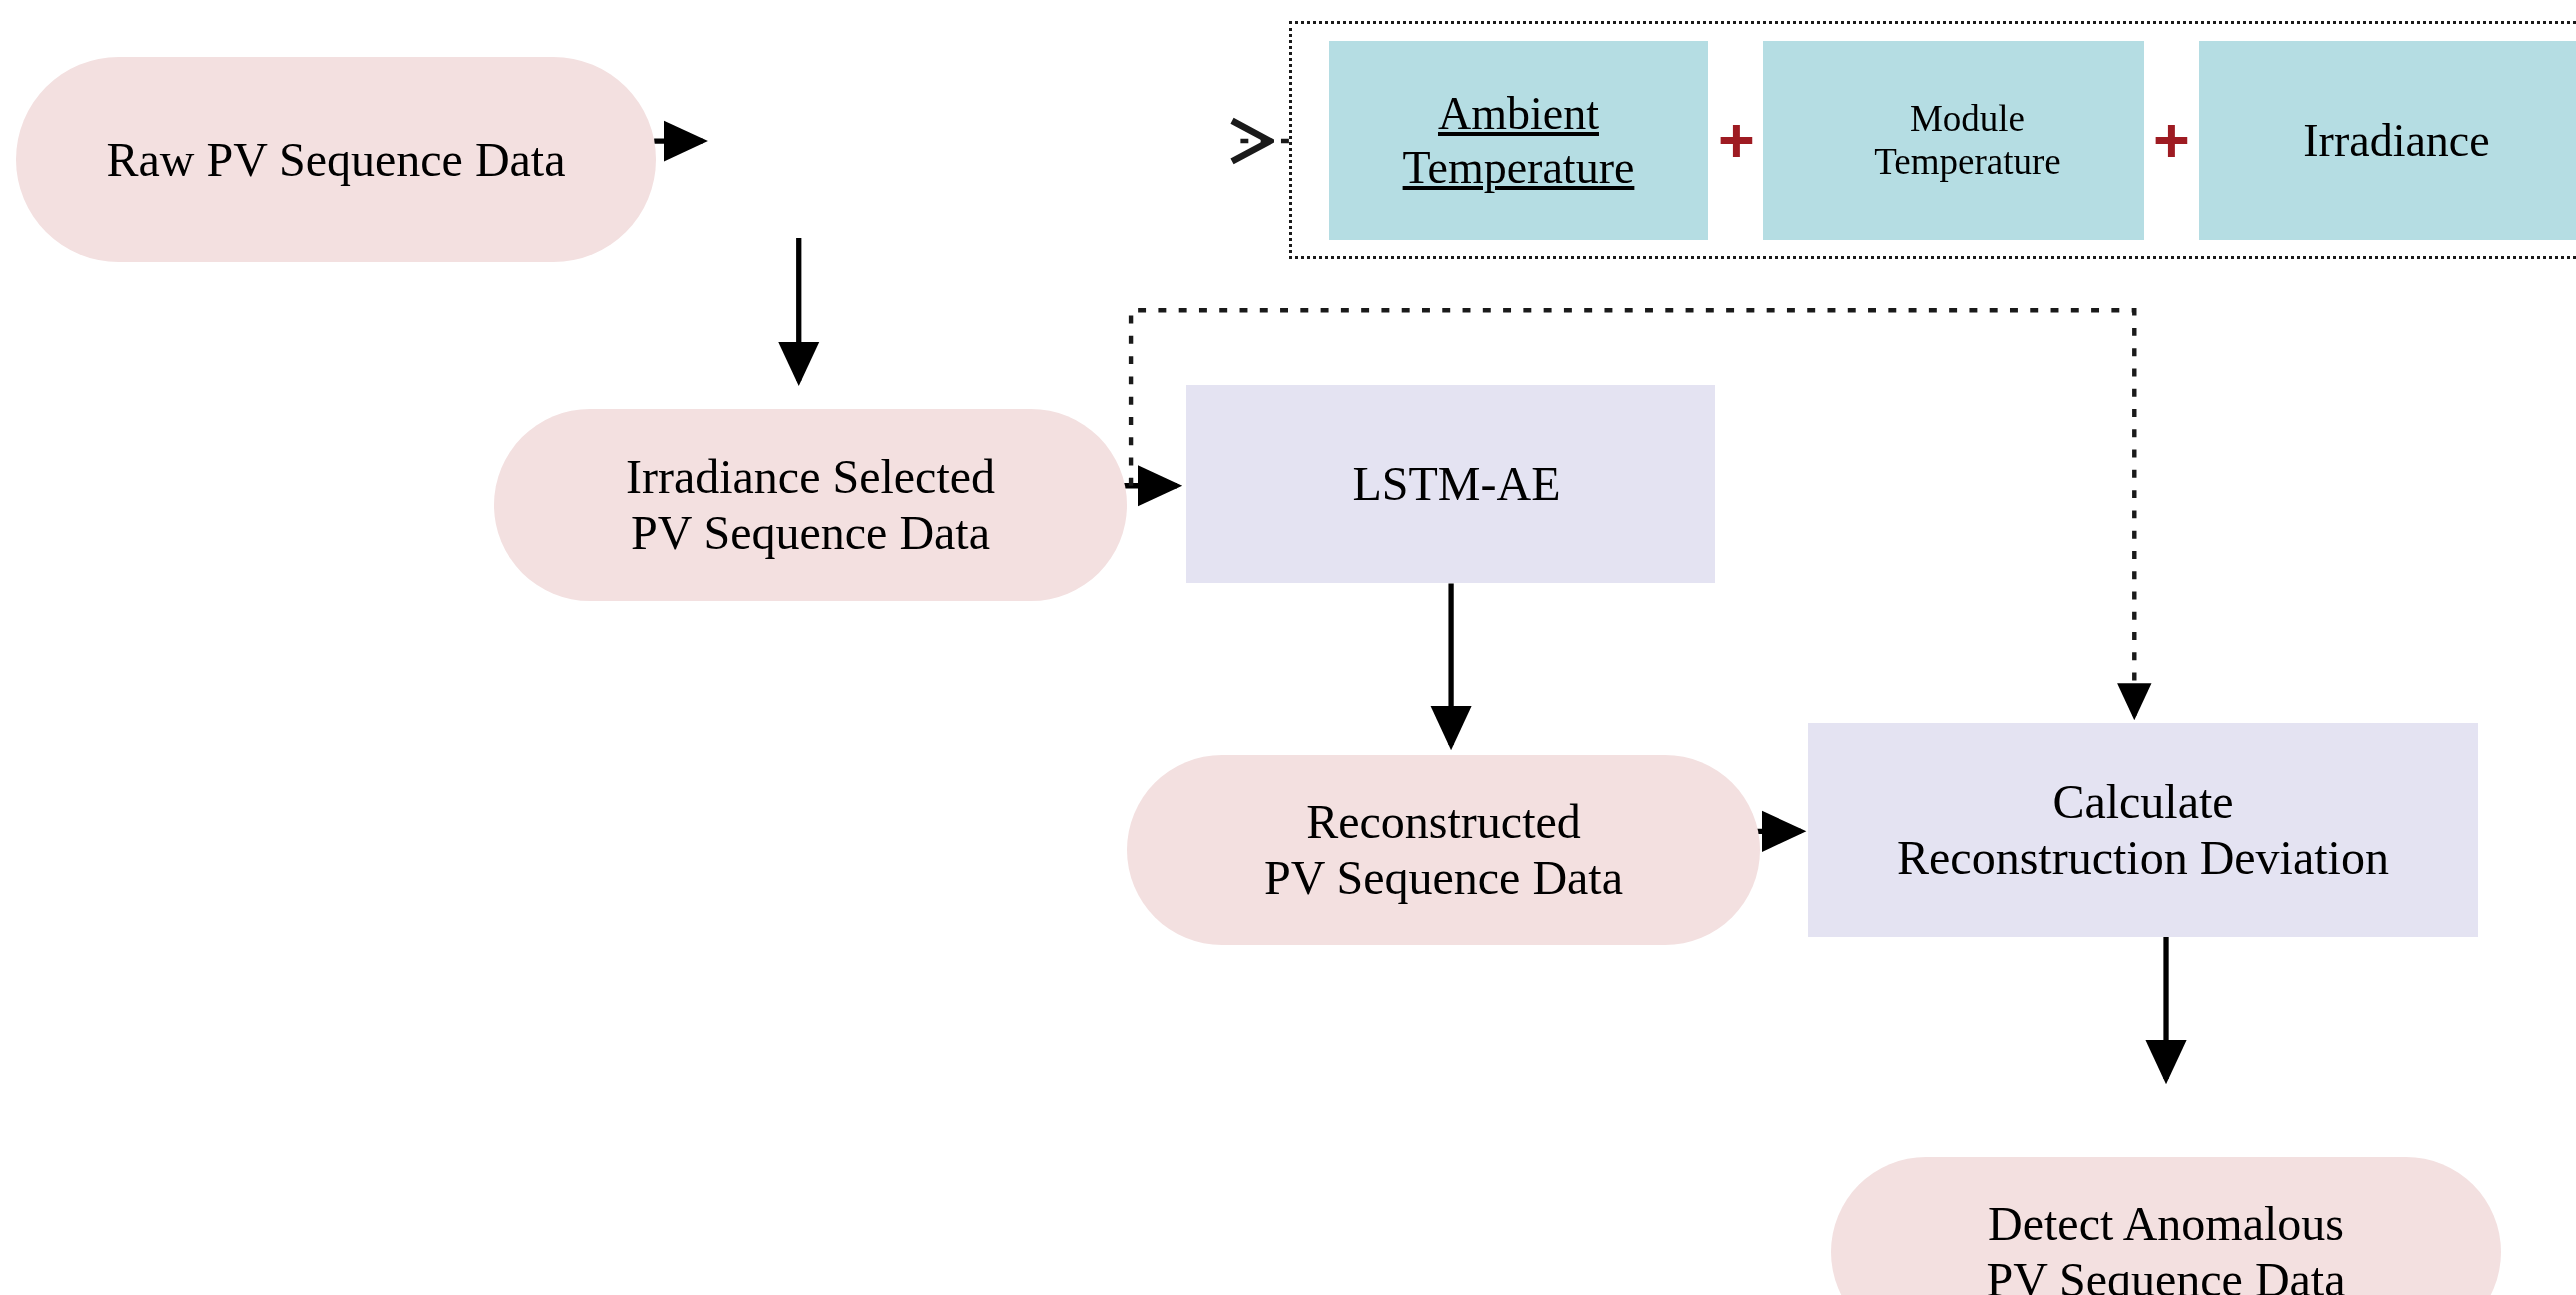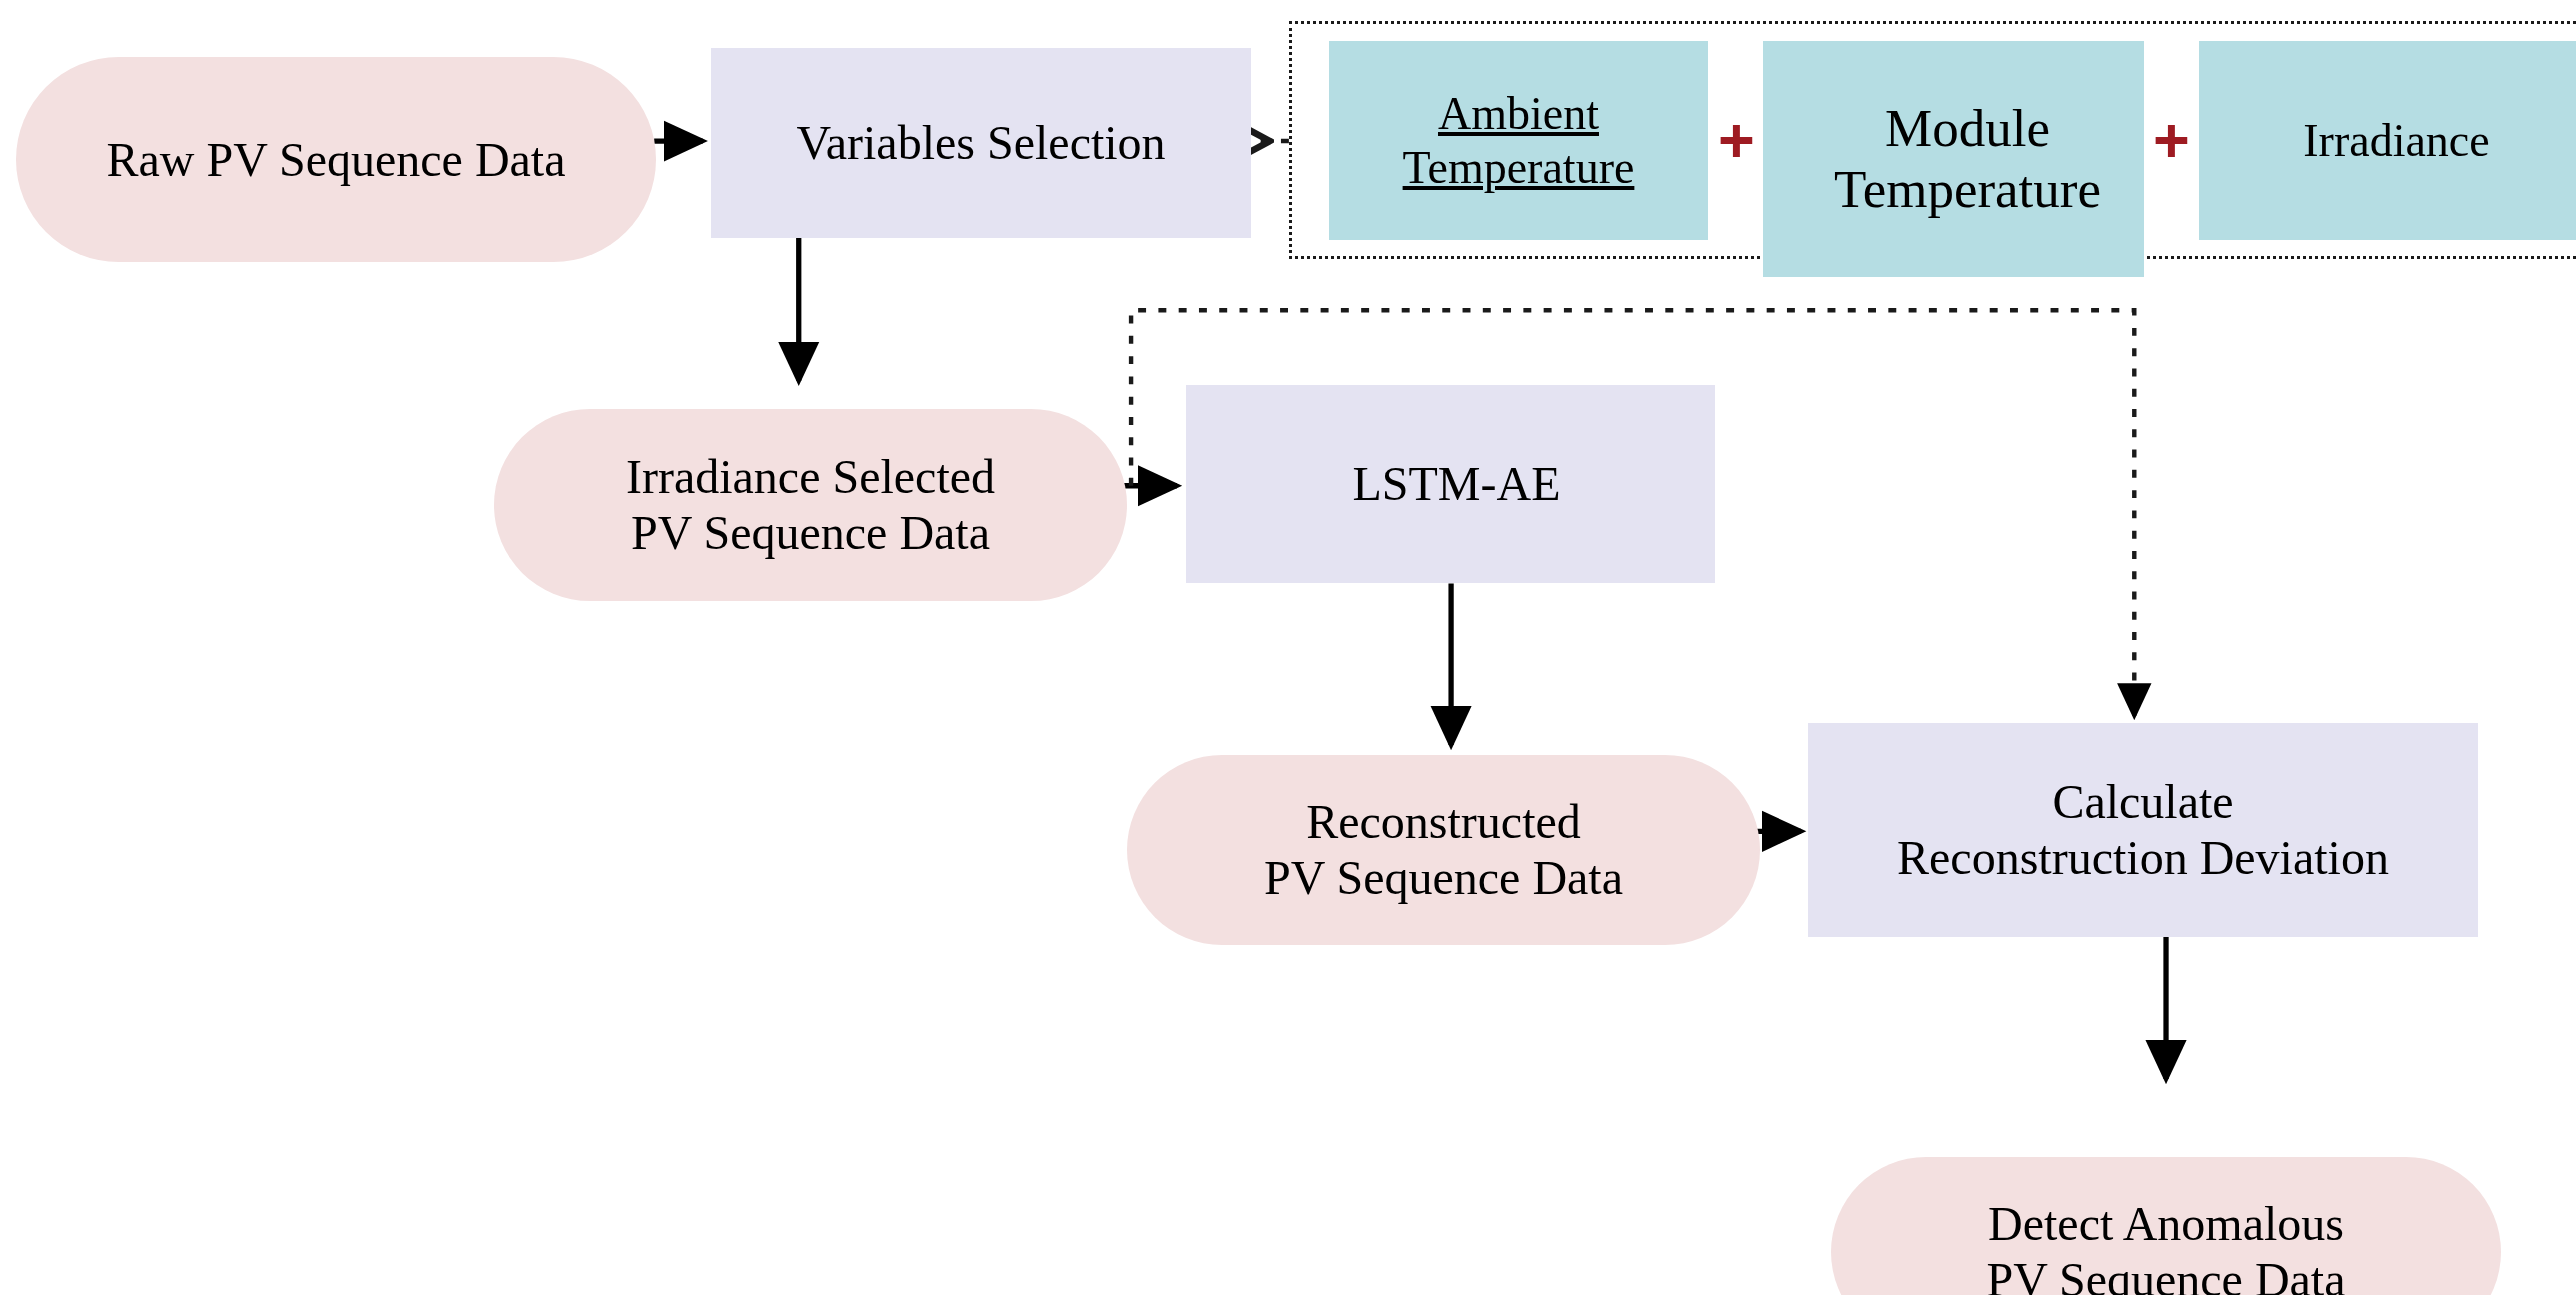--- a/index.html
+++ b/index.html
@@ -120,34 +120,31 @@
       <path d="M1462,160 L1398,160" fill="none" stroke="#1a1a1a" stroke-width="5" stroke-dasharray="9 14" stroke-linecap="butt" marker-end="url(#arrow-open)"></path>
     </g>
   </svg>
 
   <div class="group-box" style="left:1289px; top:21px; width:1305px; height:238px;"></div>
 
   <div class="node node-pink" style="left:16px; top:39px; width:640px; height:205px; font-size:48px;">
     <span class="label">Raw PV Sequence Data</span>
   </div>
 
-  <div class="node node-lavender" style="left:711px; top:48px; width:540px; height:190px; font-size:48px;">
-    <span class="label">Variables Selection</span>
-  </div>
 
   <div class="node node-teal" style="left:1329px; top:41px; width:379px; height:199px; font-size:46px;text-decoration:underline;">
     <span class="label">Ambient
 Temperature</span>
   </div>
 
   <div class="plus-sign" style="left:1709px; top:106px; width:55px; height:69px; font-size:63px;">
     <span>+</span>
   </div>
 
-  <div class="node node-teal" style="left:1763px; top:41px; width:381px; height:236px; font-size:53px;padding-left:28px;">
+  <div class="node node-teal" style="left:1763px; top:41px; width:381px; height:199px; font-size:37px;padding-left:28px;">
     <span class="label">Module
 Temperature</span>
   </div>
 
   <div class="plus-sign" style="left:2144px; top:106px; width:55px; height:69px; font-size:63px;">
     <span>+</span>
   </div>
 
   <div class="node node-teal" style="left:2199px; top:41px; width:395px; height:199px; font-size:46px;">
     <span class="label">Irradiance</span>

